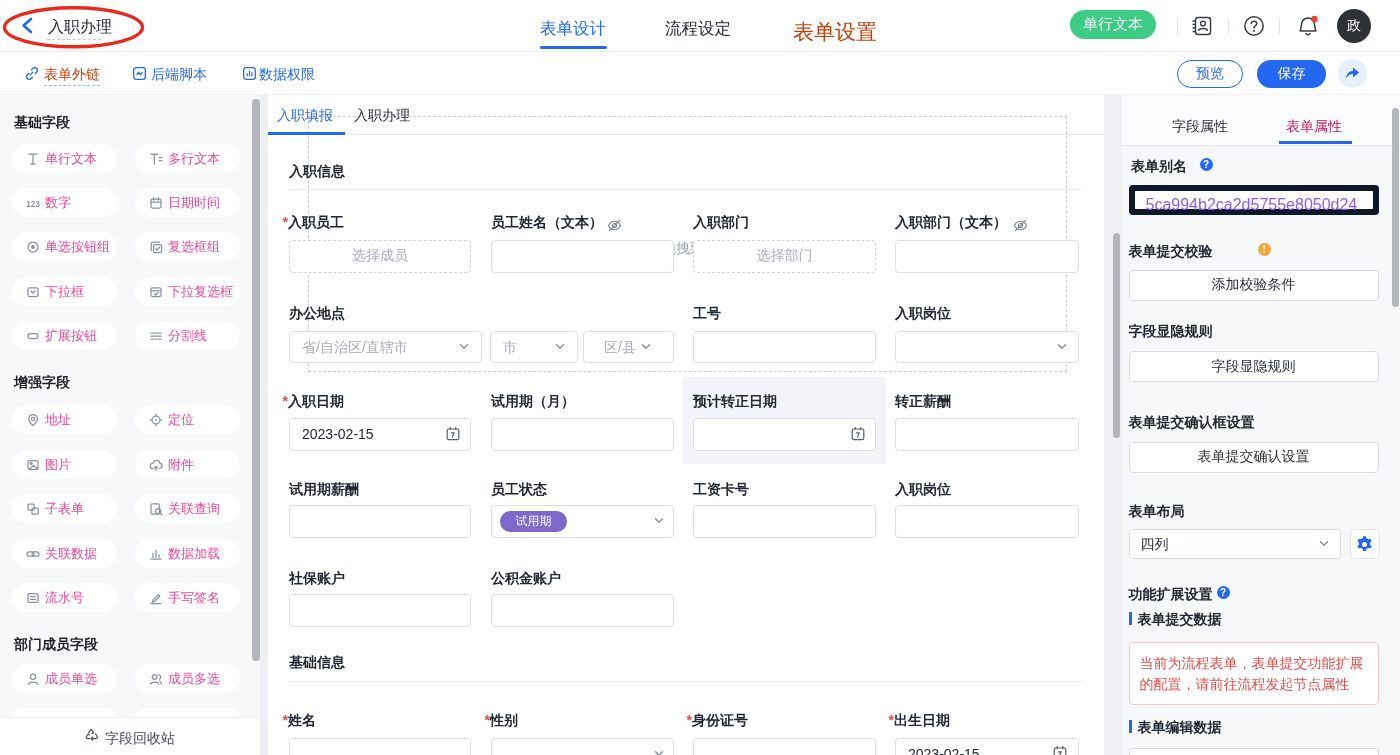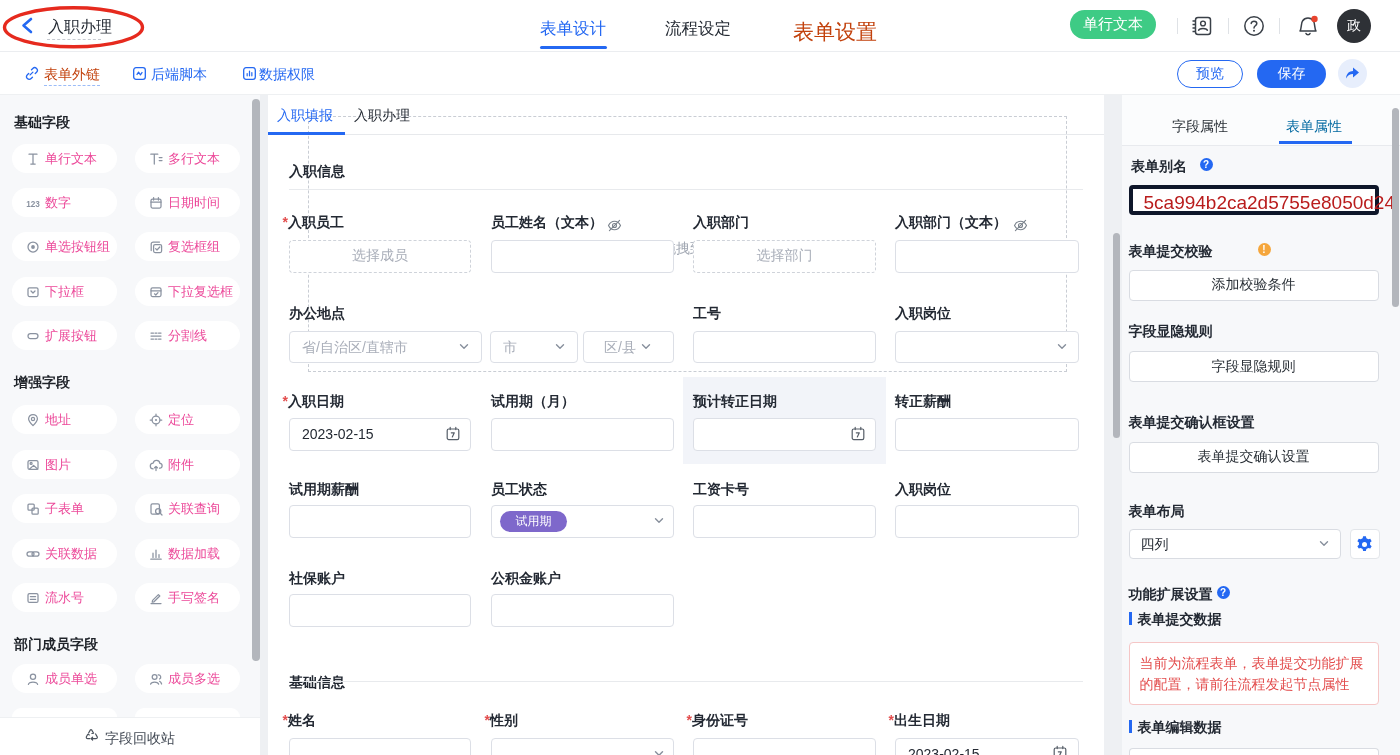--- a/index.html
+++ b/index.html
@@ -324,21 +324,21 @@
 <div class="abs" style="left:500px;top:511px;width:67px;height:20.5px;background:#7e68cb;border-radius:10.5px;color:#fff;font-size:12px;display:flex;align-items:center;justify-content:center;z-index:3">试用期</div>
 <svg class="abs" style="z-index:4;left:653px;top:516px" width="12" height="10" viewBox="0 0 12 10">
     <path d="M2.5 2.8 L6 6.3 L9.5 2.8" stroke="#878f9c" stroke-width="1.4" fill="none" stroke-linecap="round" stroke-linejoin="round"></path>
   </svg>
 <div class="inp" style="left:693px;top:504.5px;width:183px;z-index:2;"></div>
 <div class="inp" style="left:895px;top:504.5px;width:183.5px;z-index:2;"></div>
 <div class="lbl" style="left:289px;top:570px;z-index:2">社保账户</div>
 <div class="lbl" style="left:491px;top:570px;z-index:2">公积金账户</div>
 <div class="inp" style="left:289px;top:594px;width:182px;z-index:2;"></div>
 <div class="inp" style="left:491px;top:594px;width:182.5px;z-index:2;"></div>
-<div class="abs lbl" style="left:289px;top:674px;z-index:2">基础信息</div>
+<div class="abs lbl" style="left:289px;top:654px;z-index:2">基础信息</div>
 <div class="abs" style="left:289px;top:681px;width:794px;height:1px;background:#e8eaed;z-index:2"></div>
 <div class="lbl" style="left:282.5px;top:712px;z-index:2"><span class="star">*</span>姓名</div>
 <div class="lbl" style="left:484.5px;top:712px;z-index:2"><span class="star">*</span>性别</div>
 <div class="lbl" style="left:686.5px;top:712px;z-index:2"><span class="star">*</span>身份证号</div>
 <div class="lbl" style="left:888.5px;top:712px;z-index:2"><span class="star">*</span>出生日期</div>
 <div class="inp" style="left:289px;top:737.5px;width:182px;z-index:2;"></div>
 <div class="inp" style="left:491px;top:737.5px;width:182.5px;z-index:2;"></div>
 <svg class="abs" style="z-index:4;left:653px;top:749px" width="12" height="10" viewBox="0 0 12 10">
     <path d="M2.5 2.8 L6 6.3 L9.5 2.8" stroke="#878f9c" stroke-width="1.4" fill="none" stroke-linecap="round" stroke-linejoin="round"></path>
   </svg>
@@ -347,25 +347,25 @@
 <svg class="abs" style="z-index:4;left:1052px;top:745px" width="16" height="16" viewBox="0 0 16 16">
     <rect x="2.2" y="3" width="11.6" height="10.6" rx="1.6" stroke="#565e68" stroke-width="1.2" fill="none" stroke-linecap="round"></rect>
     <path d="M5.2 1.4 V3.6 M10.8 1.4 V3.6" stroke="#565e68" stroke-width="1.2" fill="none" stroke-linecap="round"></path>
     <path d="M6.3 6.8 H9.3 L7.3 11" stroke="#565e68" stroke-width="1.2" fill="none" stroke-linecap="round" stroke-linejoin="round"></path>
   </svg>
 <div class="sb" style="left:1113px;top:233px;width:7px;height:205px"></div>
 
 <div class="abs" style="left:1122px;top:95px;width:278px;height:660px;background:#f7f8fa"></div>
 <div class="abs" style="left:1122px;top:95px;width:278px;height:51px;background:#fbfcfd;border-bottom:1px solid #e8eaee"></div>
 <div class="abs" style="left:1172px;top:118px;font-size:14px;color:#2a3037">字段属性</div>
-<div class="abs" style="left:1286px;top:118px;font-size:14px;color:#0369a1">表单属性</div>
+<div class="abs" style="left:1286px;top:118px;font-size:14px;color:#be185d">表单属性</div>
 <div class="abs" style="left:1279px;top:140.5px;width:73px;height:3px;background:#2468f2"></div>
 <div class="abs lbl" style="left:1131px;top:158px">表单别名</div>
 <div class="abs" style="left:1199.5px;top:158px;width:13px;height:13px;border-radius:50%;background:#2468f2;color:#fff;font-size:10px;font-weight:700;display:flex;align-items:center;justify-content:center">?</div>
-<div class="abs" style="left:1128.5px;top:184.5px;width:250px;height:30px;background:#fff;border:4px solid #0f172a;border-radius:4px;font-size:19px;color:#b91c1c;line-height:28px;padding-left:11px">5ca994b2ca2d5755e8050d24</div>
+<div class="abs" style="left:1128.5px;top:184.5px;width:250px;height:30px;background:#fff;border:6px solid #0f172a;border-radius:4px;font-size:16px;color:#8b5cf6;line-height:28px;padding-left:11px">5ca994b2ca2d5755e8050d24</div>
 <div class="abs lbl" style="left:1128.5px;top:243px">表单提交校验</div>
 <div class="abs" style="left:1257.5px;top:243px;width:13px;height:13px;border-radius:50%;background:#f5a63c;color:#fff;font-size:10px;font-weight:700;display:flex;align-items:center;justify-content:center">!</div>
 <div class="btnw" style="left:1128.5px;top:269.5px;width:250px;height:31px">添加校验条件</div>
 <div class="abs lbl" style="left:1128.5px;top:323px">字段显隐规则</div>
 <div class="btnw" style="left:1128.5px;top:351px;width:250px;height:31px">字段显隐规则</div>
 <div class="abs lbl" style="left:1128.5px;top:413.5px">表单提交确认框设置</div>
 <div class="btnw" style="left:1128.5px;top:441.5px;width:250px;height:31px">表单提交确认设置</div>
 <div class="abs lbl" style="left:1128.5px;top:502.5px">表单布局</div>
 <div class="abs" style="left:1128.5px;top:529px;width:212px;height:30px;background:#fff;border:1px solid #d9dce2;border-radius:4px;font-size:14px;color:#242a33;line-height:28px;padding-left:11px">四列</div>
 <svg class="abs" style="z-index:4;left:1318px;top:539px" width="12" height="10" viewBox="0 0 12 10">

